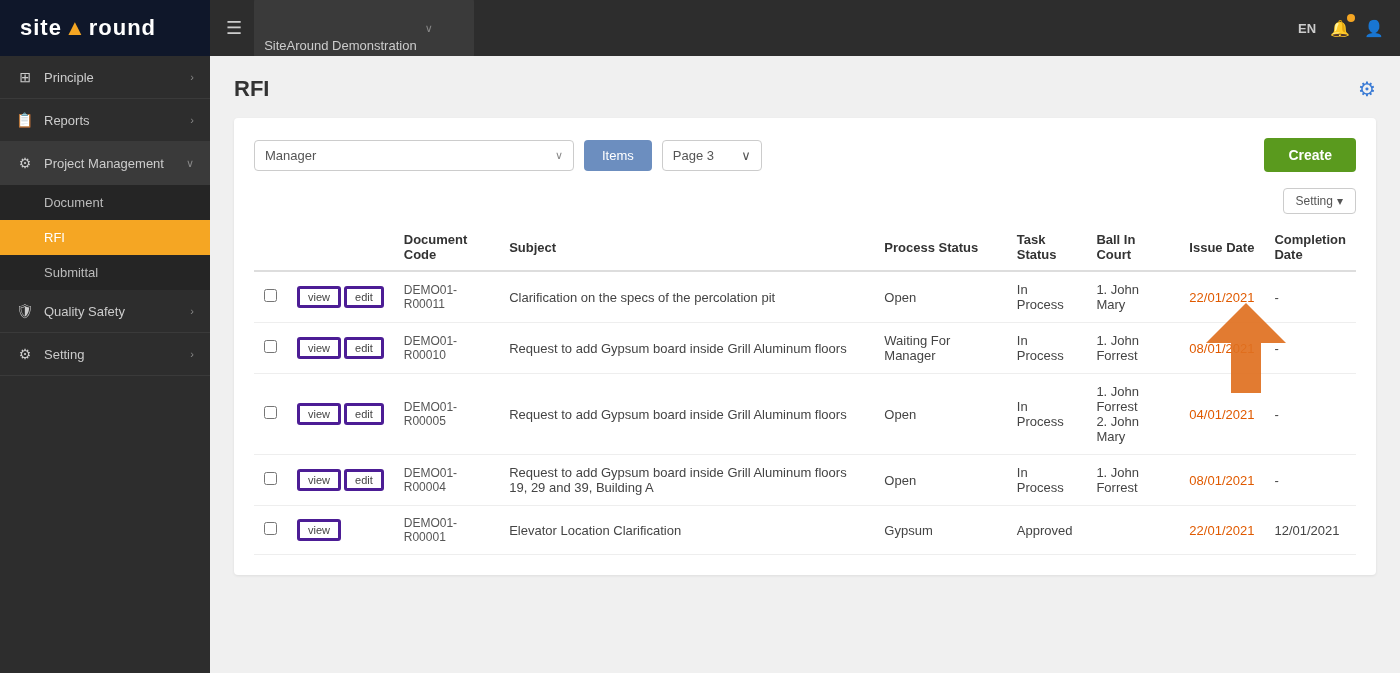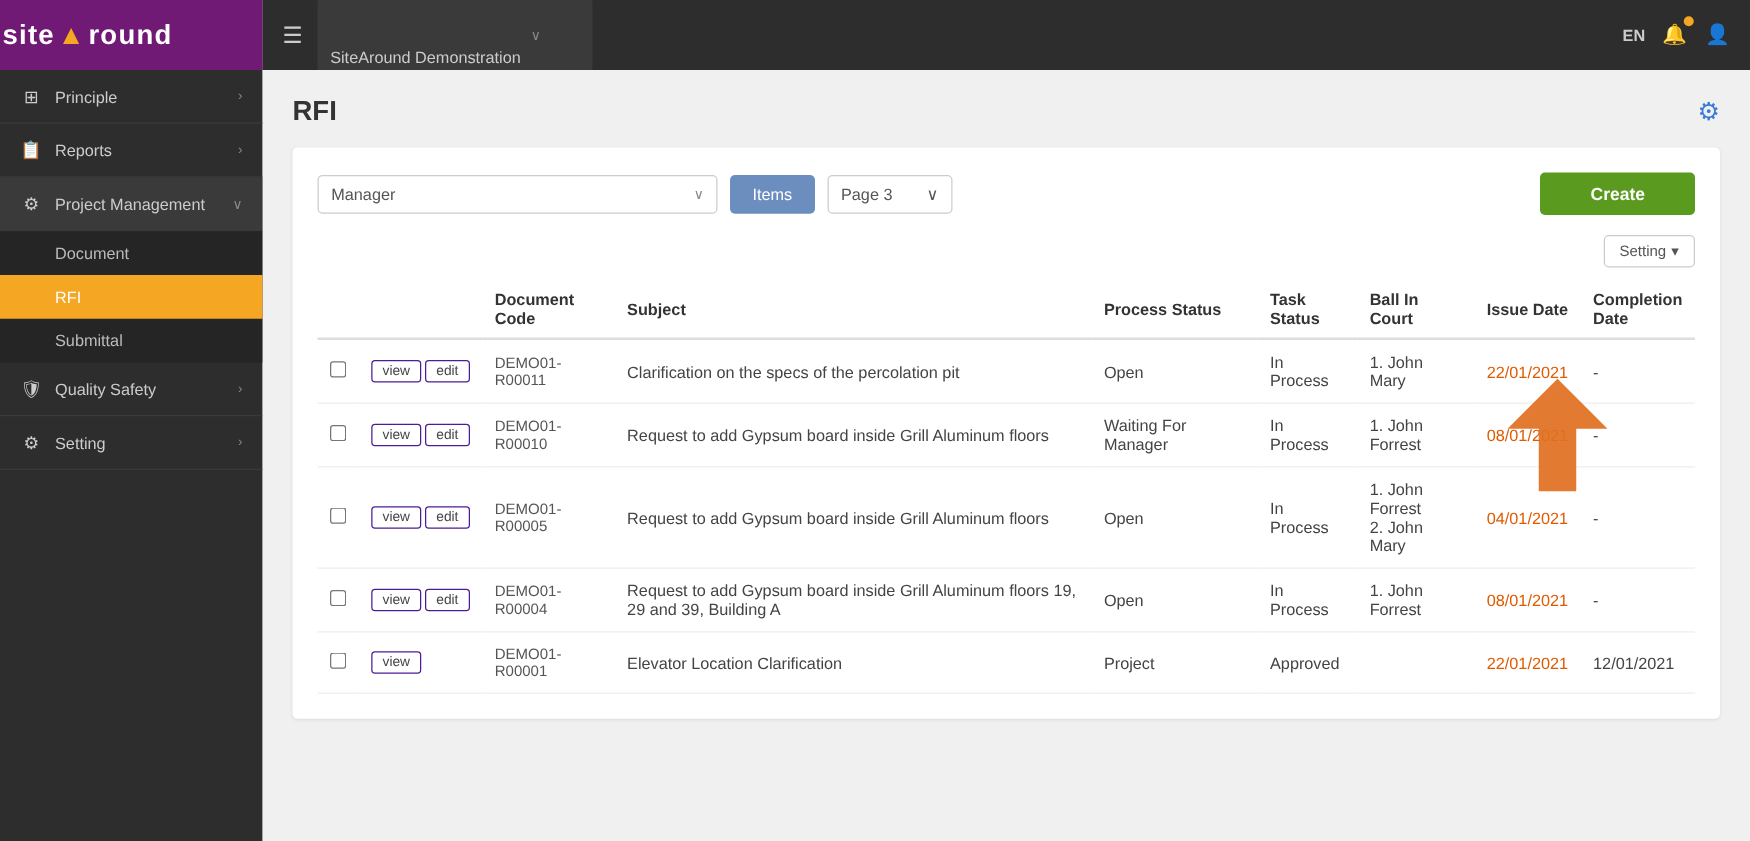--- a/index.html
+++ b/index.html
@@ -9,22 +9,22 @@
     #sidebar {
       width: 210px;
       min-width: 210px;
       background: #2d2d2d;
       color: #ccc;
       display: flex;
       flex-direction: column;
       height: 100%;
     }
     #sidebar-logo {
-      background: #701a75;
-      padding: 14px 2px;
+      background: #0f172a;
+      padding: 14px 20px;
       display: flex;
       align-items: center;
       height: 56px;
     }
     .logo-text {
       font-size: 22px;
       font-weight: bold;
       color: white;
       letter-spacing: 1px;
     }
@@ -229,21 +229,21 @@
       cursor: pointer;
       color: #555;
       font-size: 13px;
     }
     .create-btn {
       margin-left: auto;
       background: #5a9a1e;
       color: white;
       border: none;
       border-radius: 4px;
-      padding: 9px 40px;
+      padding: 9px 24px;
       font-size: 14px;
       font-weight: 600;
       cursor: pointer;
     }
 
     
     .setting-row {
       display: flex;
       justify-content: flex-end;
       margin-bottom: 10px;
@@ -281,21 +281,21 @@
       border-bottom: 1px solid #eee;
     }
     tbody td {
       padding: 10px 10px;
       color: #444;
       vertical-align: middle;
     }
     .doc-code { color: #555; font-size: 12px; }
     .date-red { color: #e05a00; font-weight: 500; }
     .view-btn, .edit-btn {
-      border: 1px solid #4c1d95;
+      border: 3px solid #4c1d95;
       background: white;
       border-radius: 3px;
       padding: 2px 8px;
       font-size: 11px;
       cursor: pointer;
       color: #444;
     }
     .btn-group { display: flex; gap: 3px; }
     .checkbox-cell { width: 24px; }
 
@@ -505,21 +505,21 @@
             <tr>
     <td class="checkbox-cell"><input type="checkbox" style=""></td>
     <td>
       <div class="btn-group">
         <button class="view-btn">view</button>
 
       </div>
     </td>
     <td class="doc-code">DEMO01-R00001</td>
     <td>Elevator Location Clarification</td>
-    <td>Project</td>
+    <td>Gypsum</td>
     <td>Approved</td>
     <td></td>
     <td class="date-red">22/01/2021</td>
     <td>12/01/2021</td>
   </tr>
           </tbody>
       </table>
     </div>
   </div>
 </div>

